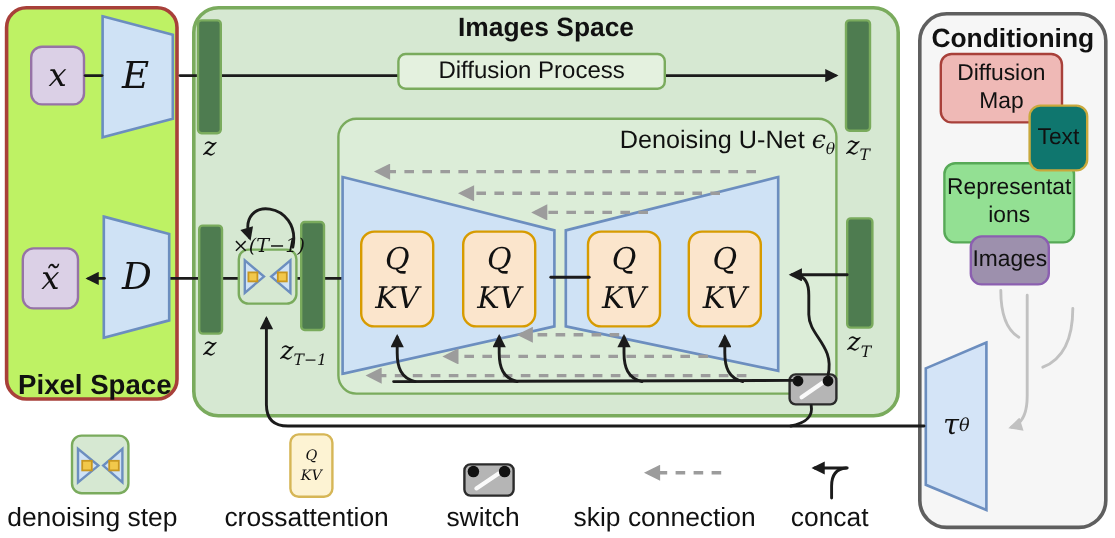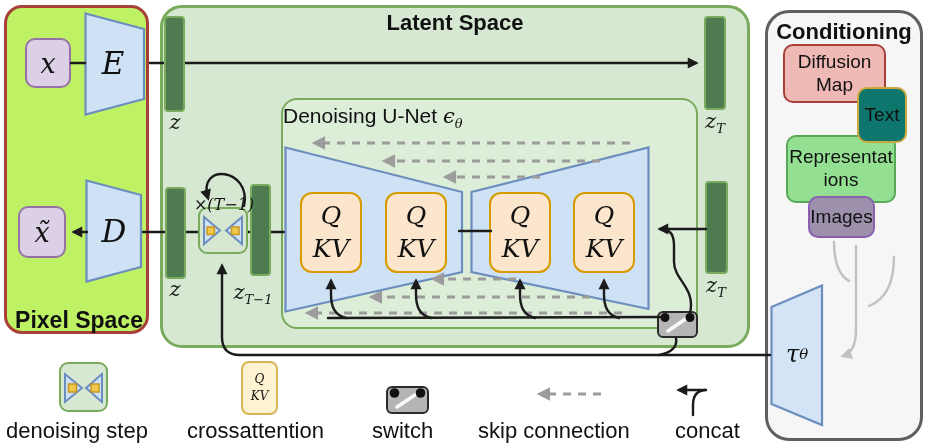--- a/index.html
+++ b/index.html
@@ -34,25 +34,25 @@
 </head>
 <body>
 
 <div class="canvas">
 
   <div class="abs container pixel-space">
     <div class="abs bold" style="left:6px;top:299px;width:132px;font-size:23px;text-align:center;">Pixel Space</div>
   </div>
 
   <div class="abs container latent-space">
-    <div class="abs bold" style="left:0;top:2px;width:100%;font-size:22px;text-align:center;">Latent Space</div>
+    <div class="abs bold" style="left:0;top:2px;width:100%;font-size:22px;text-align:center;">Images Space</div>
   </div>
 
   <div class="abs container unet-box">
-    <div class="abs" style="left:0;top:4px;width:100%;font-size:21px;text-align:left;">
+    <div class="abs" style="left:0;top:4px;width:100%;font-size:21px;text-align:right;">
       <span>Denoising U-Net</span>
       <span class="math"> <span>ϵ</span><sub>θ</sub></span>
     </div>
   </div>
 
   <div class="abs container conditioning">
     <div class="abs bold" style="left:0;top:6px;width:100%;font-size:22px;text-align:center;">Conditioning</div>
   </div>
 
   <svg id="svg-behind" class="ov" width="929" height="448" viewBox="0 0 929 448">
@@ -97,20 +97,23 @@
   <div class="abs el bar" style="left:250px;top:184px;width:21px;height:92px;"></div>
   <div class="abs el math lbl" style="left:223px;top:280px;width:60px;text-align:center;">
     <span>z</span><sub>T−1</sub>
   </div>
 
   <div class="abs el bar" style="left:705px;top:181px;width:23px;height:93px;"></div>
   <div class="abs el math lbl" style="left:698px;top:273px;width:36px;text-align:center;">
     <span>z</span><sub>T</sub>
   </div>
 
+  <div class="abs el diff-box flexc" style="left:331px;top:44px;width:224px;height:31px;">
+    <span>Diffusion Process</span>
+  </div>
 
   <div class="abs el denoise" style="left:198px;top:207px;width:50px;height:47px;">
     <svg width="46" height="43" style="position:absolute;left:0;top:0;">
       <polygon points="4,8 4,35 20,21.5" fill="#cfe2f5" stroke="#6c8ebf" stroke-width="2"></polygon>
       <polygon points="42,8 42,35 26,21.5" fill="#cfe2f5" stroke="#6c8ebf" stroke-width="2"></polygon>
       <rect x="7" y="18" width="7.5" height="7.5" fill="#f2c84b" stroke="#c9971f" stroke-width="1.5"></rect>
       <rect x="31.5" y="18" width="7.5" height="7.5" fill="#f2c84b" stroke="#c9971f" stroke-width="1.5"></rect>
     </svg>
   </div>
   <div class="abs el math" style="left:193px;top:147px;width:62px;font-size:16px;text-align:center;margin-top:48px;">×(T−1)</div>
@@ -188,21 +191,21 @@
     <svg width="39" height="24" style="position:absolute;left:0;top:0;">
       <line x1="9" y1="19" x2="30" y2="5" stroke="#fafafa" stroke-width="3.5" stroke-linecap="round"></line>
       <circle cx="6.5" cy="5" r="4.8" fill="#111"></circle>
       <circle cx="32.5" cy="5" r="4.8" fill="#111"></circle>
     </svg>
   </div>
   <div class="abs el legend-text" style="left:372px;top:418px;">switch</div>
 
   <div class="abs el legend-text" style="left:478px;top:418px;">skip connection</div>
 
-  <div class="abs el legend-text" style="left:675px;top:418px;">concat</div>
+  <div class="abs el legend-text" style="left:659px;top:418px;">concat</div>
 
   <svg id="svg-front" class="ov" width="929" height="448" viewBox="0 0 929 448">
     <defs>
       <marker id="ab" viewBox="0 0 10 10" refX="7.5" refY="5" markerWidth="5.2" markerHeight="4.6" orient="auto">
         <path d="M0,0 L10,5 L0,10 Z" fill="#1b1b1b"></path>
       </marker>
       <marker id="ag" viewBox="0 0 10 10" refX="7.5" refY="5" markerWidth="5.4" markerHeight="4.8" orient="auto">
         <path d="M0,0 L10,5 L0,10 Z" fill="#9c9c9c"></path>
       </marker>
       <marker id="agl" viewBox="0 0 10 10" refX="7.5" refY="5" markerWidth="5.4" markerHeight="4.8" orient="auto">

